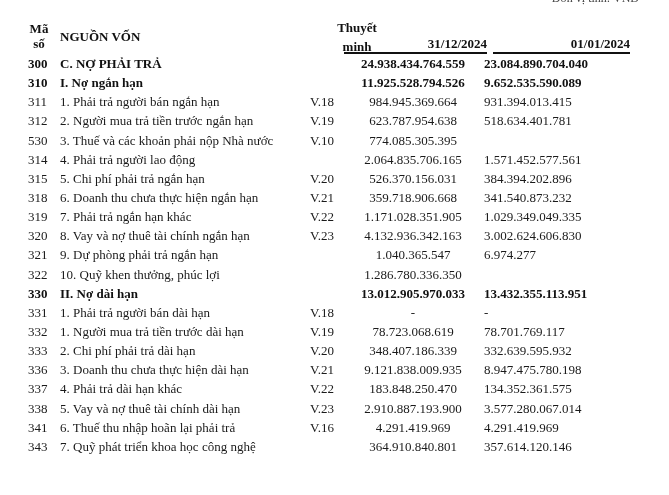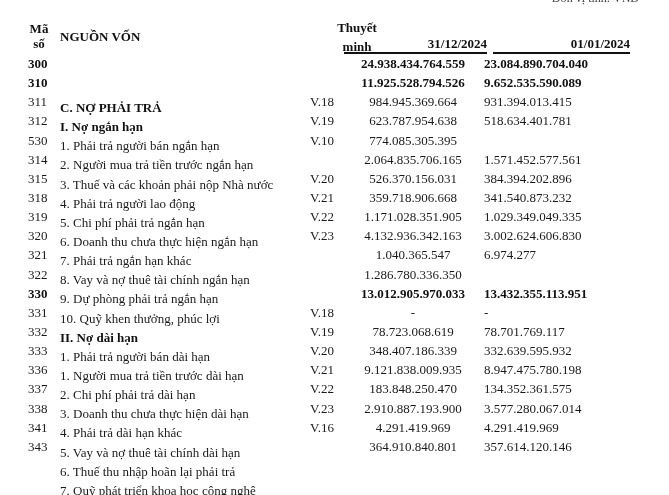--- a/index.html
+++ b/index.html
@@ -19,21 +19,21 @@
     .hdr-d1 { left: 344px; top: 36px; width: 143px; text-align: right; }
     .hdr-d2 { left: 493px; top: 36px; width: 137px; text-align: right; }
     .uline { position: absolute; top: 52px; height: 2px; background: #111; }
     .ul1 { left: 344px; width: 143px; }
     .ul2 { left: 493px; width: 137px; }
 
     .rows { position: absolute; left: 0; top: 54px; width: 660px; }
     .row { position: relative; height: 19.15px; font-size: 13px; line-height: 19.15px; }
     .row > span { position: absolute; white-space: nowrap; }
     .c-code { left: 28px; width: 26px; text-align: left; }
-    .c-name { left: 60px; margin-top: 44px; }
+    .c-name { left: 60px; }
     .c-note { left: 310px; }
     .c-v1 { left: 340px; width: 146px; text-align: center; }
     .c-v2 { left: 484px; width: 140px; text-align: left; }
     .row.bold { font-weight: bold; color: #111; }
   </style>
 </head>
 <body>
 
 <div class="unit-note">Đơn vị tính: VND</div>
 

